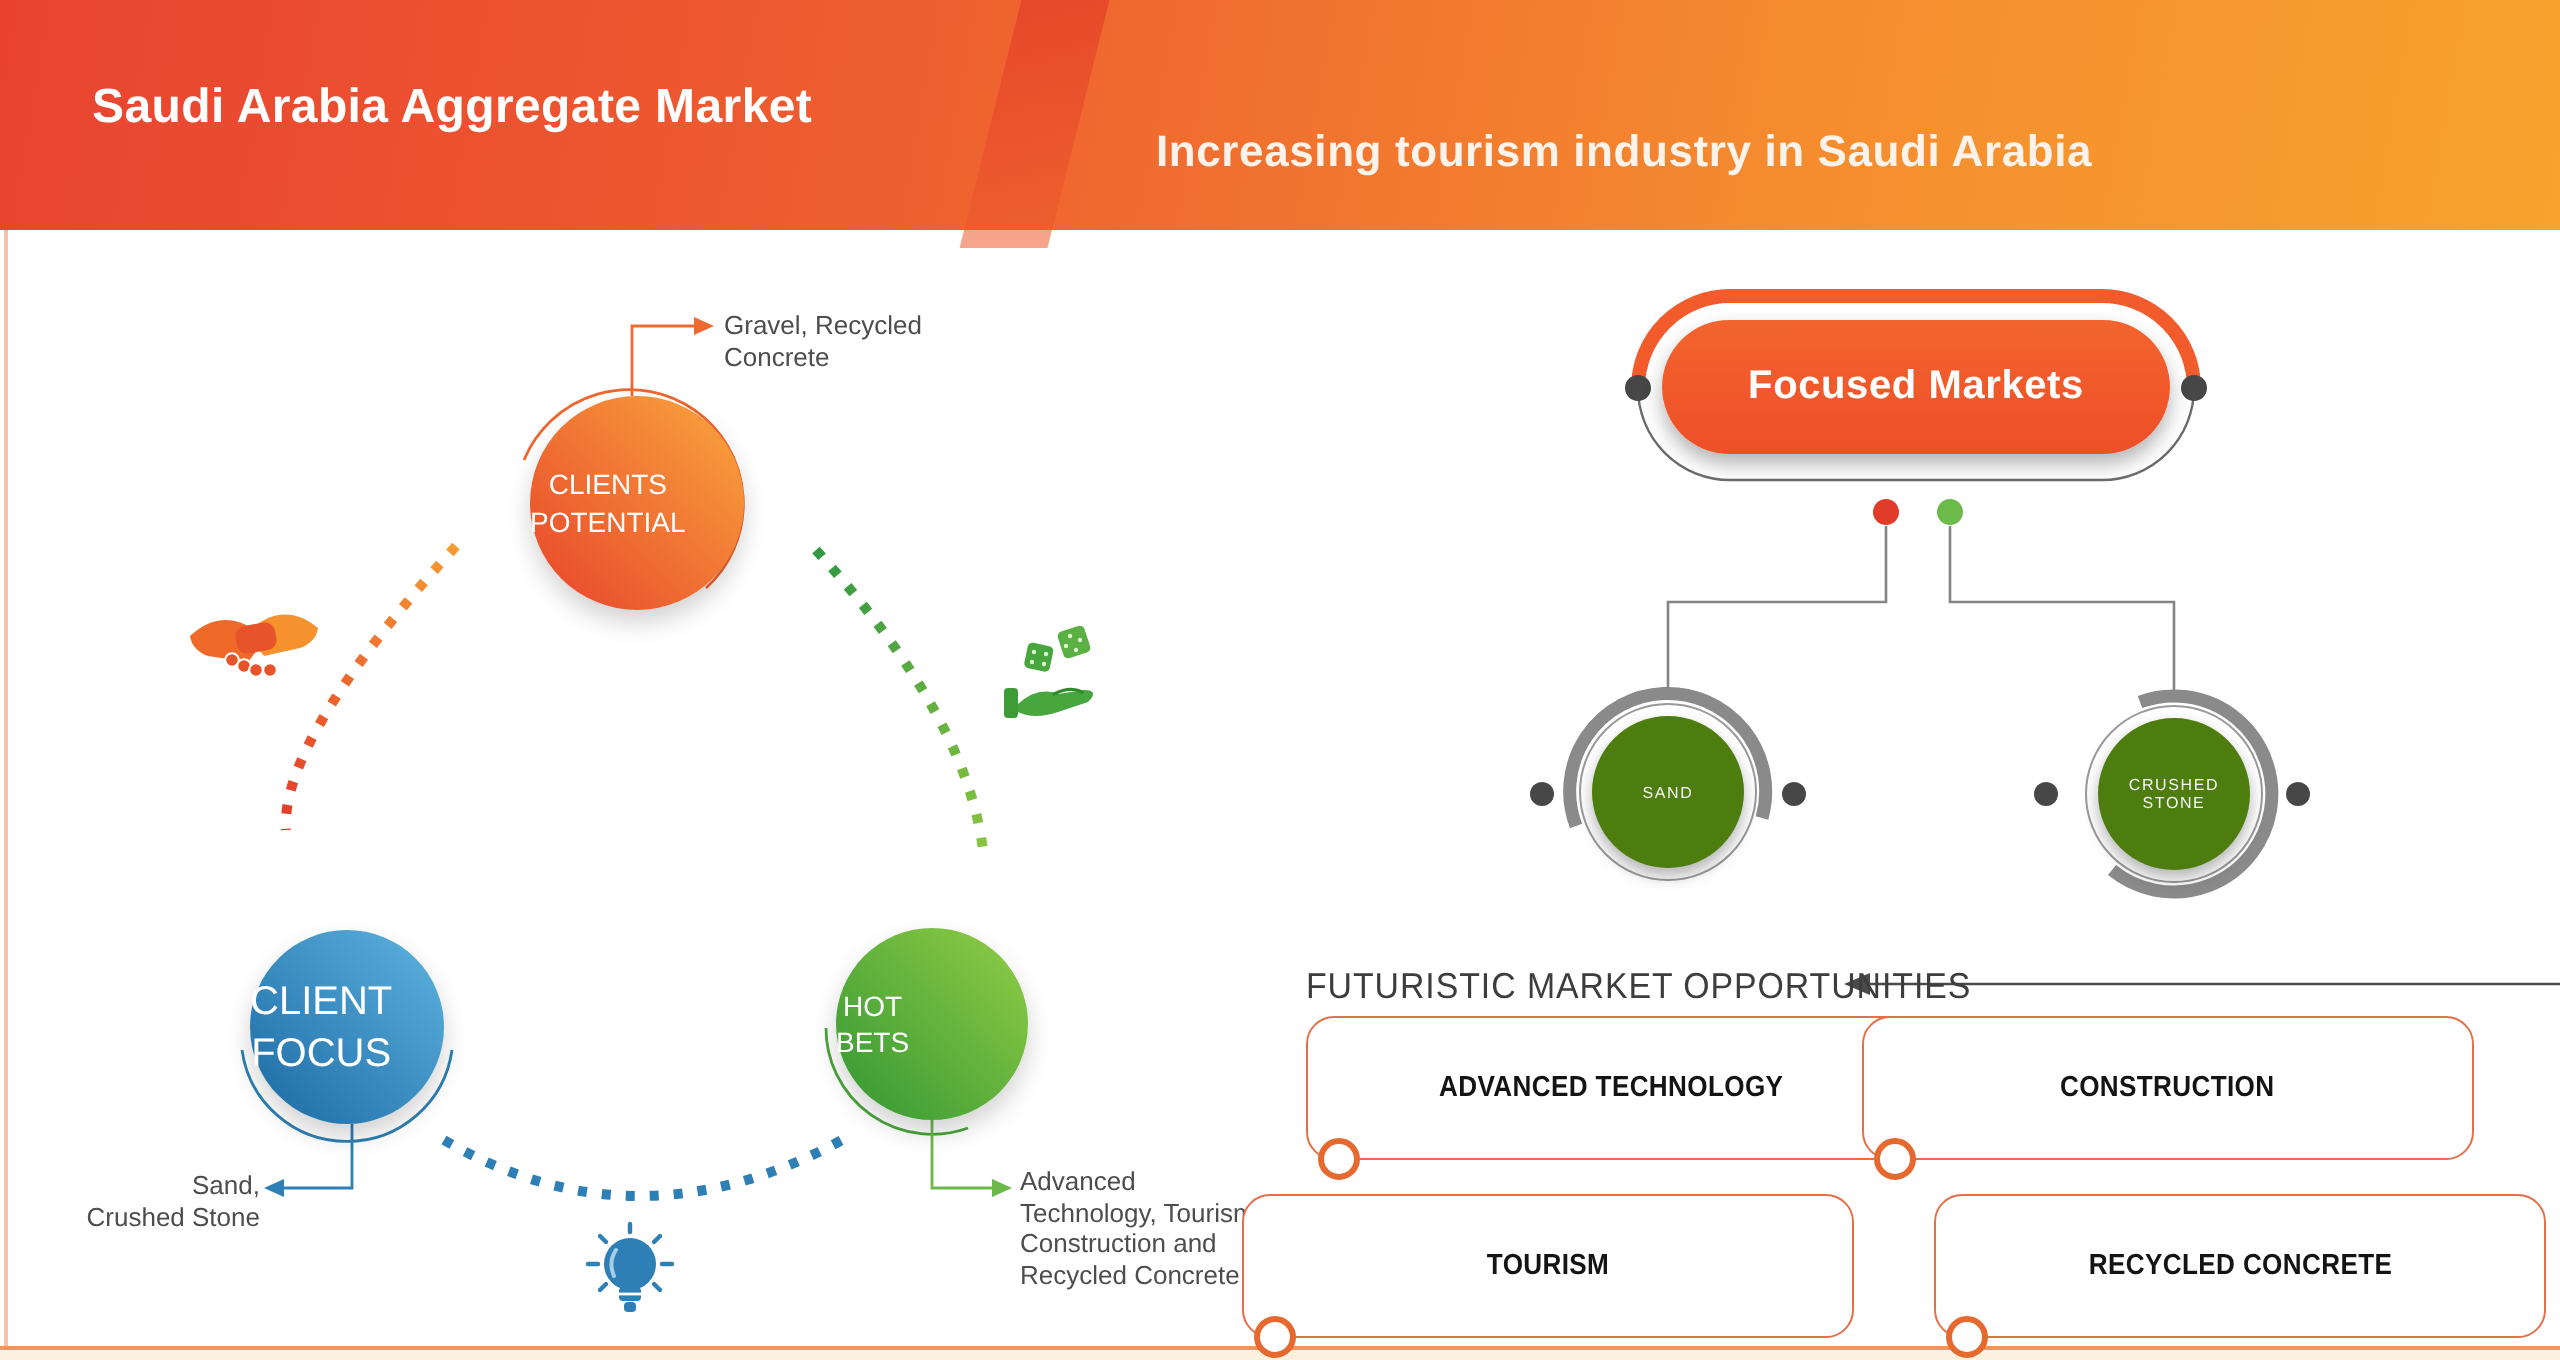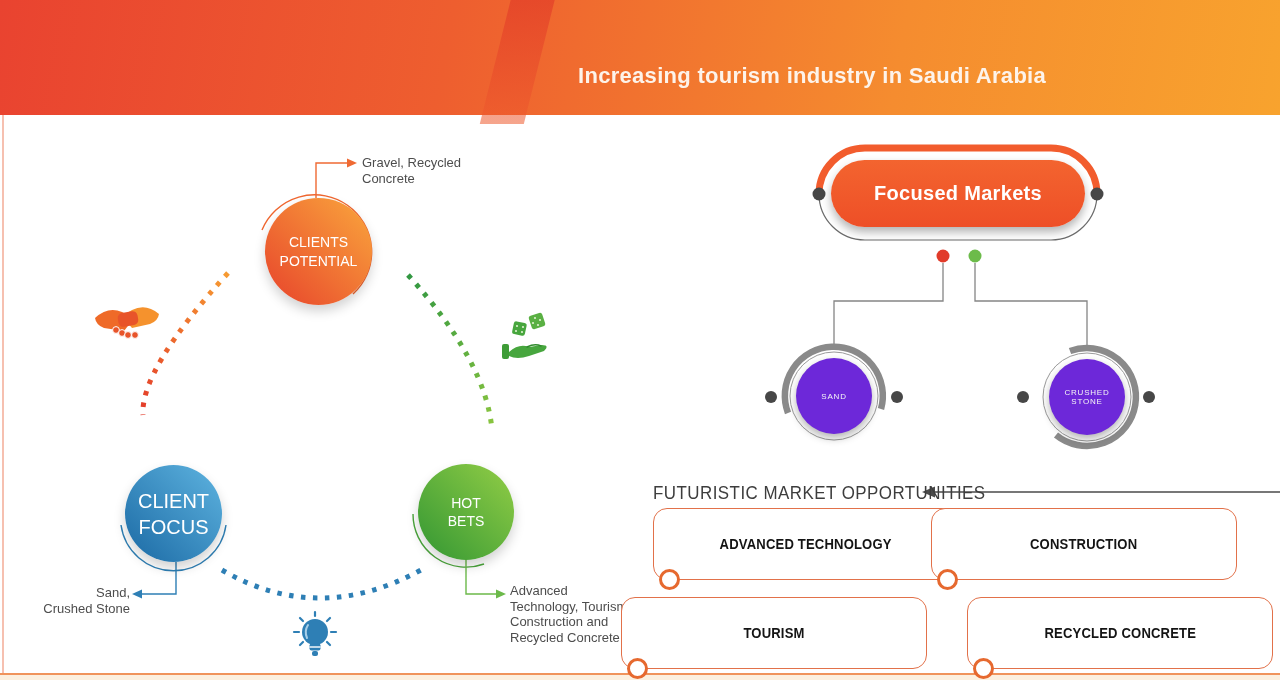--- a/index.html
+++ b/index.html
@@ -13,40 +13,40 @@
           transform:skewX(-14deg);}
   .header-title{position:absolute;left:46px;top:40px;color:#ffffff;font-size:24px;font-weight:700;letter-spacing:.2px;}
   .header-subtitle{position:absolute;left:578px;top:63px;color:#fdf3ea;font-size:22px;font-weight:700;letter-spacing:.3px;}
   
   .left-edge{position:absolute;left:2px;top:115px;width:2px;height:559px;background:#f6c0b0;z-index:1;}
   .footer-line{position:absolute;left:0;top:673px;width:1280px;height:2px;background:#f0945c;z-index:1;}
   .footer-strip{position:absolute;left:0;top:675px;width:1280px;height:5px;background:#fcf0df;z-index:1;}
   
   .overlay{position:absolute;left:0;top:0;z-index:1;}
   
-  .node{position:absolute;border-radius:50%;display:flex;align-items:center;justify-content:center;
+  .node{position:absolute;border-radius:50%;display:flex;align-items:center;
         text-align:center;color:#fff;font-weight:500;white-space:pre-line;z-index:2;
         box-shadow:0 6px 12px rgba(0,0,0,.18);line-height:1.3;}
   .node-cp{left:265px;top:198px;width:107px;height:107px;font-size:14px;
         background:linear-gradient(45deg,#e8482c 5%,#f9a23c 95%);}
   .node-cf{left:125px;top:465px;width:97px;height:97px;font-size:20px;
         background:linear-gradient(45deg,#1e6da7 5%,#5bb0dd 95%);}
   .node-hb{left:418px;top:464px;width:96px;height:96px;font-size:14px;
         background:linear-gradient(45deg,#379934 5%,#8ecb45 95%);}
   .callout{position:absolute;color:#4d4d4d;font-size:13px;line-height:15.5px;white-space:pre-line;z-index:2;}
   .co-cp{left:362px;top:155px;width:135px;}
   .co-cf{left:18px;top:585px;width:112px;text-align:right;}
   .co-hb{left:510px;top:583px;width:150px;}
   .icon{position:absolute;z-index:2;}
   
   .pill{position:absolute;left:831px;top:160px;width:254px;height:67px;border-radius:34px;
         background:linear-gradient(180deg,#f3642f,#ee4f27);box-shadow:0 5px 10px rgba(0,0,0,.3);
         display:flex;align-items:center;justify-content:center;z-index:2;}
   .pill-label{color:#fff;font-size:20px;font-weight:700;letter-spacing:.3px;}
-  .gray-node{position:absolute;width:76px;height:76px;border-radius:50%;background:#6d28d9;
+  .gray-node{position:absolute;width:76px;height:76px;border-radius:50%;background:#4d7c0f;
         display:flex;align-items:center;justify-content:center;text-align:center;color:#f5f5f5;
         font-size:8px;letter-spacing:.8px;font-weight:500;z-index:2;box-shadow:0 4px 8px rgba(0,0,0,.3);}
   .gn-sand{left:796px;top:358px;}
   .gn-crushed{left:1049px;top:359px;}
   
   .opp-heading{position:absolute;left:653px;top:483px;color:#3d3d3d;font-size:18px;font-weight:500;
         letter-spacing:.5px;transform:scaleX(.94);transform-origin:left center;white-space:nowrap;z-index:2;}
   .card{position:absolute;width:304px;height:70px;border:1.6px solid #e2714a;border-radius:14px;
         background:#fff;display:flex;align-items:center;justify-content:center;z-index:2;}
   .card-1{left:653px;top:508px;} .card-2{left:931px;top:508px;}
@@ -56,20 +56,21 @@
   .card-dot{position:absolute;left:5px;bottom:-11px;width:15px;height:15px;border-radius:50%;
         background:#fff;border:3.2px solid #e6692f;}
 </style>
 </head>
 <body>
 
 <div class="canvas">
 
   <div class="header">
     <div class="header-slash"></div>
+    <div class="header-title">Saudi Arabia Aggregate Market</div>
     <div class="header-subtitle">Increasing tourism industry in Saudi Arabia</div>
   </div>
 
   <div class="left-edge"></div>
   <div class="footer-line"></div>
   <div class="footer-strip"></div>
 
   <svg class="overlay" width="1280" height="680" viewBox="0 0 1280 680">
     <defs>
       <linearGradient id="arcOrange" gradientUnits="userSpaceOnUse" x1="230" y1="270" x2="140" y2="420">

